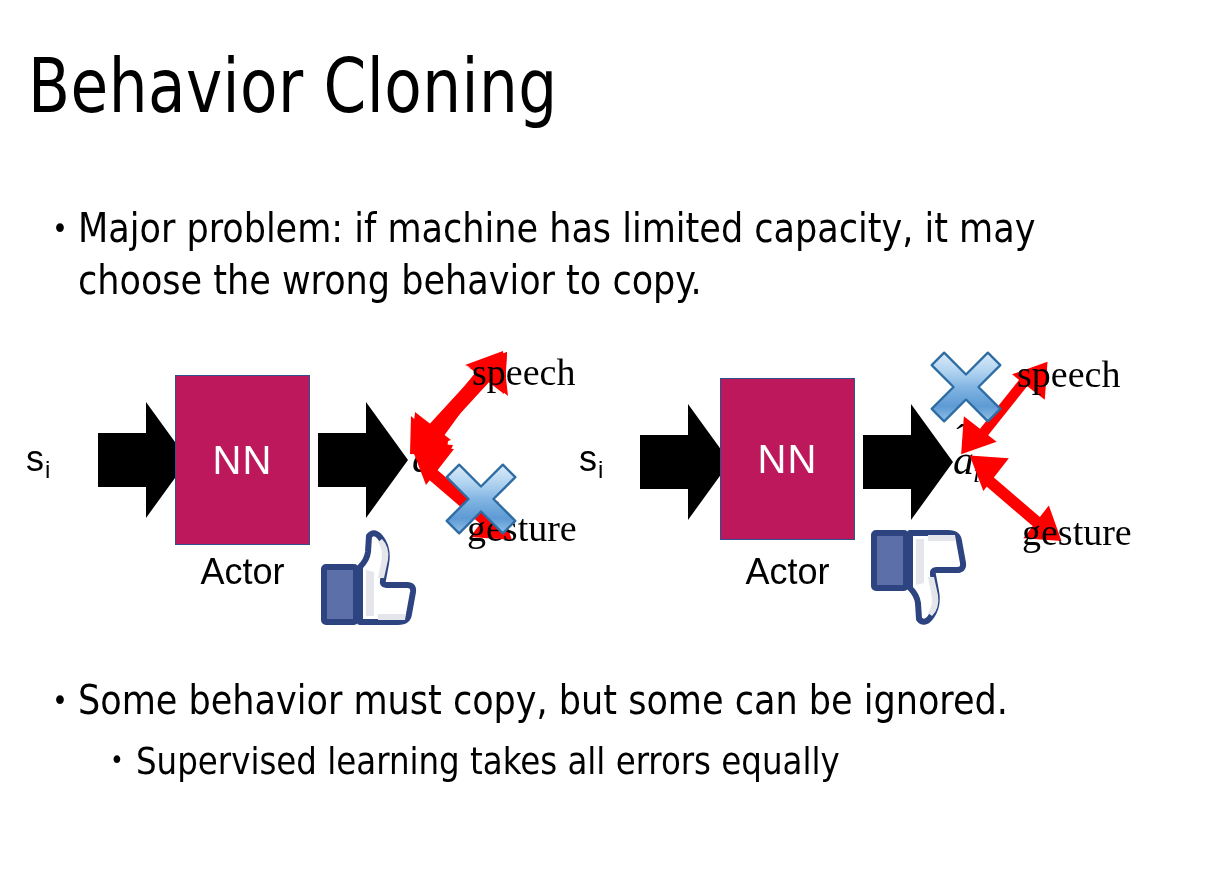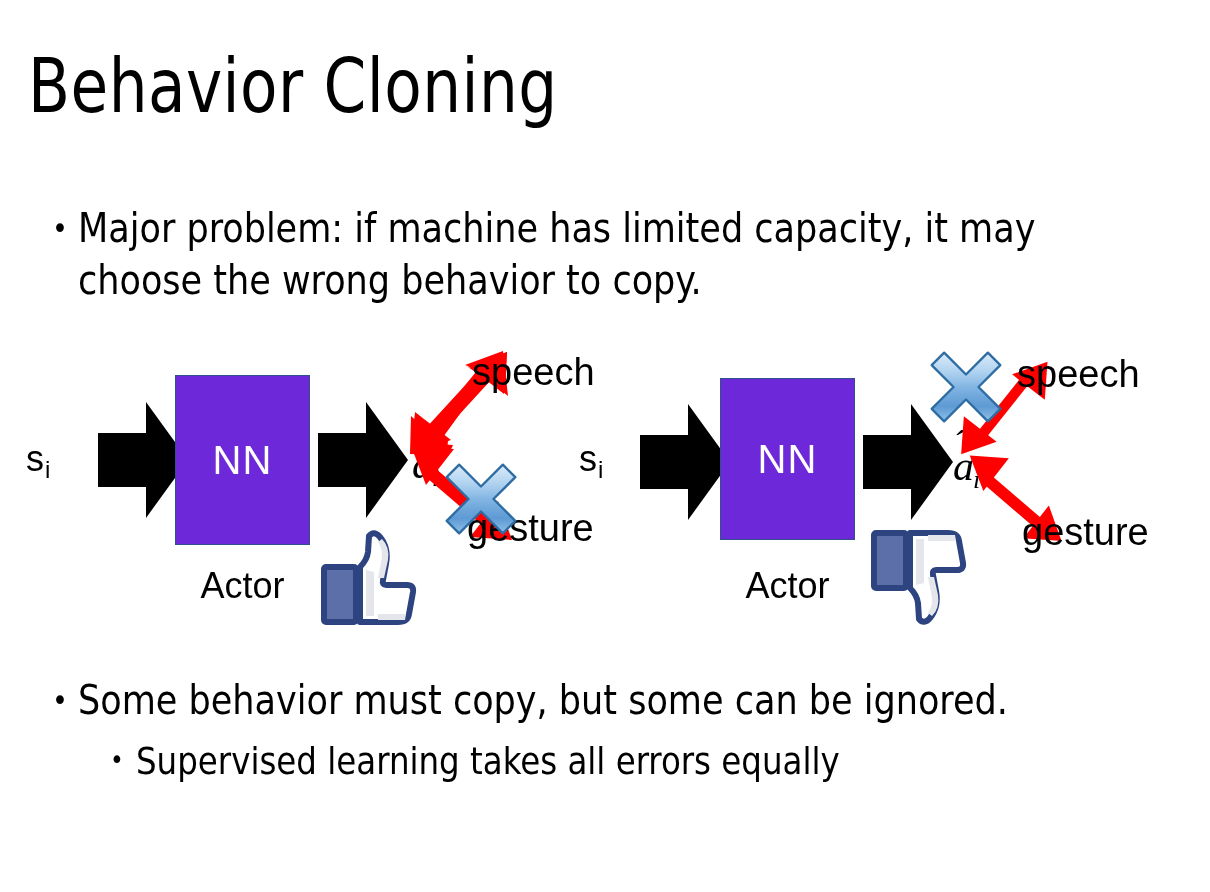--- a/index.html
+++ b/index.html
@@ -110,21 +110,21 @@
   }
   .state-label sub {
     font-size: 24px;
     vertical-align: baseline;
     position: relative;
     top: 7px;
     left: 1px;
   }
 
   .nn-box {
-    background: #6d28d9;
+    background: #be185d;
     border: 1px solid #2F528F;
     box-sizing: border-box;
     display: flex;
     align-items: center;
     justify-content: center;
   }
   .nn-box .nn-label {
     color: #ffffff;
     font-family: "Liberation Sans", sans-serif;
     font-size: 40px;
@@ -132,28 +132,27 @@
     letter-spacing: 1px;
   }
 
   .actor-label {
     font-family: "Liberation Sans", sans-serif;
     font-size: 36px;
     line-height: 40px;
     color: #000000;
     text-align: center;
     white-space: nowrap;
-    margin-top: 14px;
   }
 
   .out-label {
     font-family: "Liberation Serif", serif;
     font-style: italic;
     font-size: 42px;
-    line-height: 56px;
+    line-height: 44px;
     color: #000000;
     white-space: nowrap;
   }
   .out-label .hat {
     position: relative;
   }
   .out-label .hat::before {
     content: "\02C6";
     position: absolute;
     left: 50%;
@@ -165,21 +164,21 @@
   }
   .out-label sub {
     font-size: 26px;
     vertical-align: baseline;
     position: relative;
     top: 8px;
     left: -1px;
   }
 
   .mode-label {
-    font-family: Liberation Sans, sans-serif;
+    font-family: Liberation Serif, serif;
     font-size: 38px;
     line-height: 40px;
     color: #000000;
     white-space: nowrap;
   }
 
   svg { display: block; overflow: visible; }
 </style>
 </head>
 <body>

